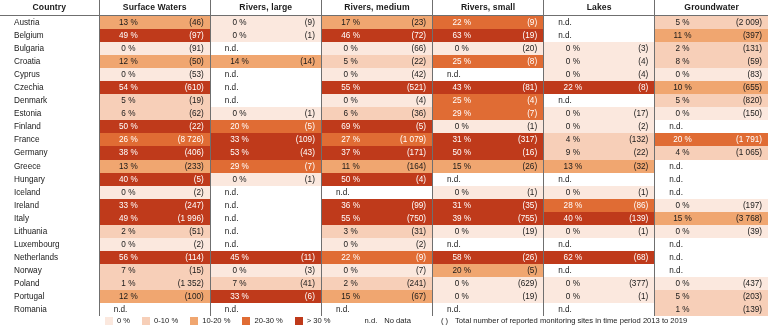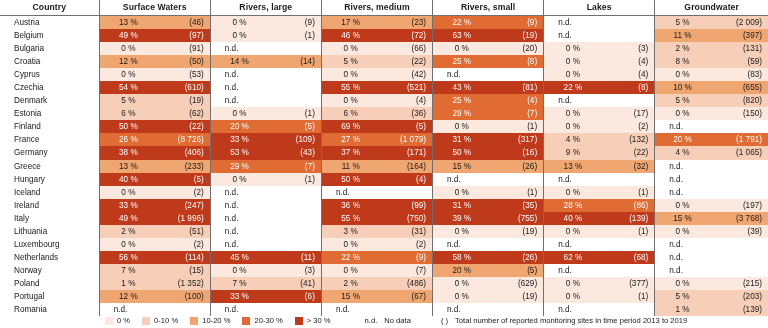--- a/index.html
+++ b/index.html
@@ -382,27 +382,27 @@
           <td colspan="2" class="nd vn sep">n.d.</td>
           <td colspan="2" class="nd vn">n.d.</td>
         </tr>
         <tr>
           <td class="country">Poland</td>
           <td class="pct v1">1 %</td>
           <td class="num v1 sep">(1 352)</td>
           <td class="pct v1">7 %</td>
           <td class="num v1 sep">(41)</td>
           <td class="pct v1">2 %</td>
-          <td class="num v1 sep">(486)</td>
+          <td class="num v1 sep">(241)</td>
           <td class="pct v0">0 %</td>
           <td class="num v0 sep">(629)</td>
           <td class="pct v0">0 %</td>
           <td class="num v0 sep">(377)</td>
           <td class="pct v0">0 %</td>
-          <td class="num v0">(215)</td>
+          <td class="num v0">(437)</td>
         </tr>
         <tr>
           <td class="country">Portugal</td>
           <td class="pct v2">12 %</td>
           <td class="num v2 sep">(100)</td>
           <td class="pct v4">33 %</td>
           <td class="num v4 sep">(6)</td>
           <td class="pct v2">15 %</td>
           <td class="num v2 sep">(67)</td>
           <td class="pct v0">0 %</td>

